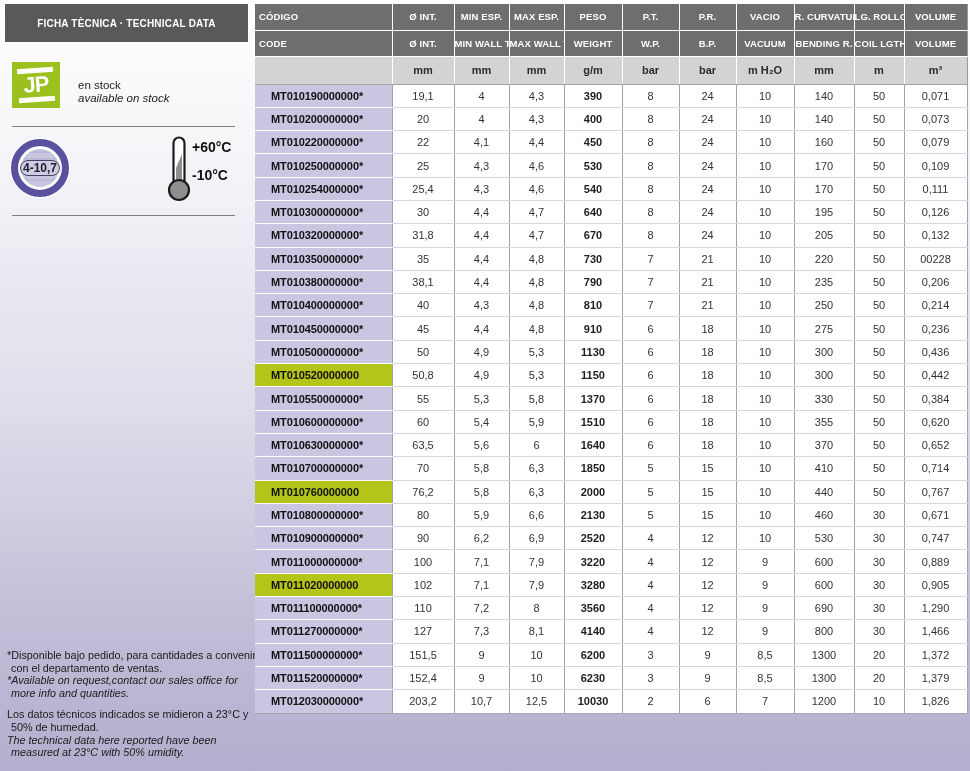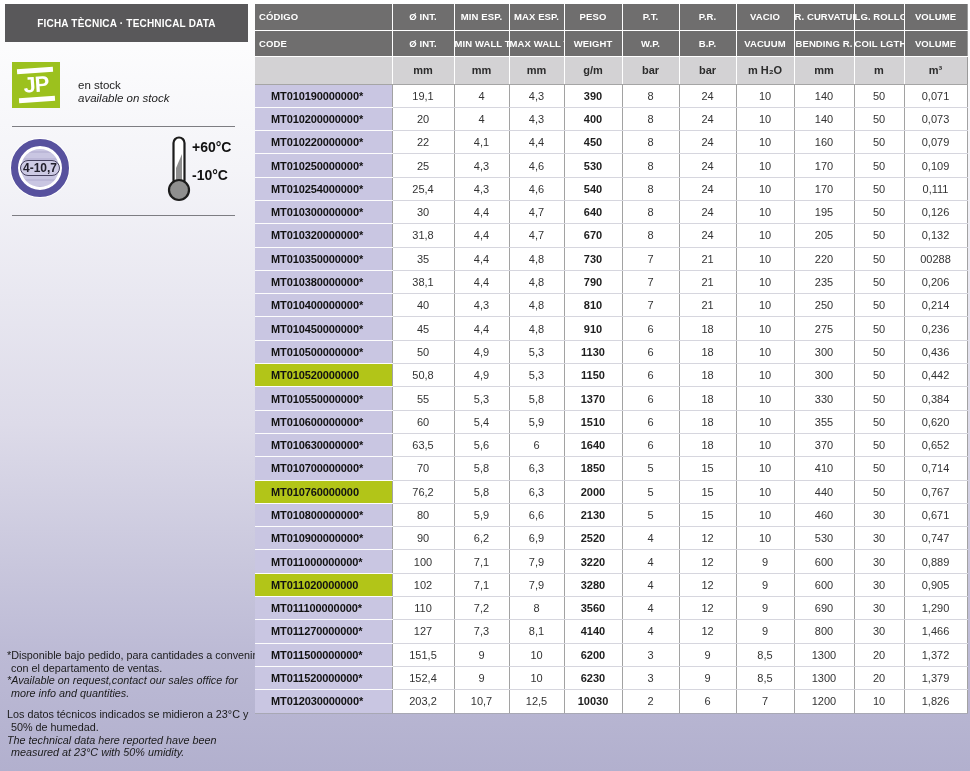--- a/index.html
+++ b/index.html
@@ -295,21 +295,21 @@
         <td class="code">MT010350000000*</td>
         <td class="val">35</td>
         <td class="val">4,4</td>
         <td class="val">4,8</td>
         <td class="val wt">730</td>
         <td class="val">7</td>
         <td class="val">21</td>
         <td class="val">10</td>
         <td class="val">220</td>
         <td class="val">50</td>
-        <td class="val">00288</td>
+        <td class="val">00228</td>
       </tr>
       <tr>
         <td class="code">MT010380000000*</td>
         <td class="val">38,1</td>
         <td class="val">4,4</td>
         <td class="val">4,8</td>
         <td class="val wt">790</td>
         <td class="val">7</td>
         <td class="val">21</td>
         <td class="val">10</td>

